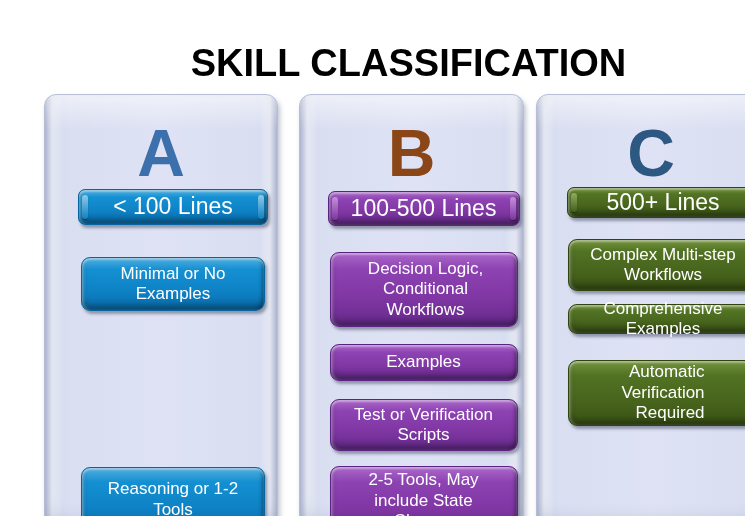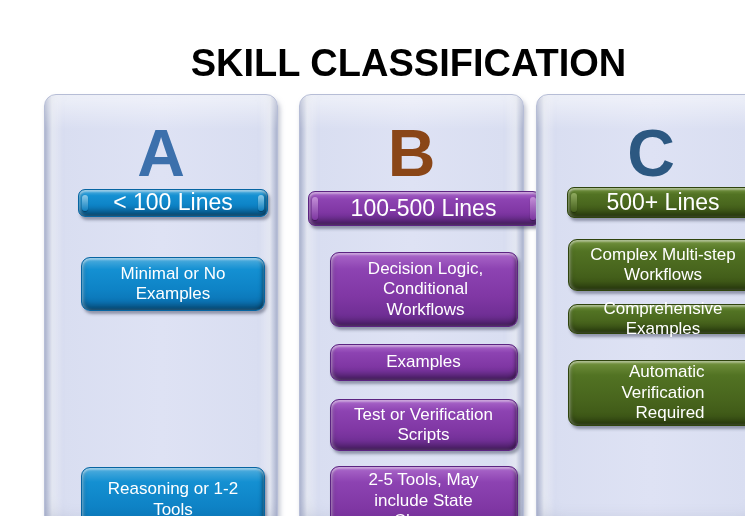--- a/index.html
+++ b/index.html
@@ -53,26 +53,26 @@
   .hdr::before { left: 3px; } .hdr::after { right: 3px; }
 
   .blue   { background: linear-gradient(180deg,#52aede 0%,#1490d2 22%,#0e83c6 60%,#0a6dad 100%); border: 1px solid #0765a2; }
   .purple { background: linear-gradient(180deg,#ab68ca 0%,#8d43b2 22%,#8037a4 60%,#662a8c 100%); border: 1px solid #5c2482; }
   .green  { background: linear-gradient(180deg,#74943f 0%,#527323 22%,#48651d 60%,#3a5314 100%); border: 1px solid #2f440e; }
   .blue.hdr::before,   .blue.hdr::after   { background: linear-gradient(180deg,#8ecbe9,#1080c0); }
   .purple.hdr::before, .purple.hdr::after { background: linear-gradient(180deg,#c490d8,#7c35a0); }
   .green.hdr::before,  .green.hdr::after  { background: linear-gradient(180deg,#90ab60,#445f1b); }
 
   
-  .a-hdr { top: 82px;  width: 190px; height: 28px; }
+  .a-hdr { top: 82px;  width: 190px; height: 36px; }
   .a-1   { top: 150px; width: 184px; height: 54px; }
   .a-2   { top: 242px; width: 184px; height: 73px; }
   .a-3   { top: 360px; width: 184px; height: 65px; }
   
-  .b-hdr { top: 84px;  width: 232px; height: 35px; }
+  .b-hdr { top: 84px;  width: 192px; height: 35px; }
   .b-1   { top: 145px; width: 188px; height: 75px; padding-left: 12px; }
   .b-2   { top: 237px; width: 188px; height: 37px; }
   .b-3   { top: 292px; width: 188px; height: 52px; }
   .b-4   { top: 359px; width: 188px; height: 70px; }
   
   .c-hdr { top: 80px;  width: 192px; height: 31px; }
   .c-1   { top: 132px; width: 190px; height: 52px; }
   .c-2   { top: 197px; width: 190px; height: 30px; }
   .c-3   { top: 253px; width: 190px; height: 66px; text-align: right; }
   .c-4   { top: 337px; width: 190px; height: 93px; }

